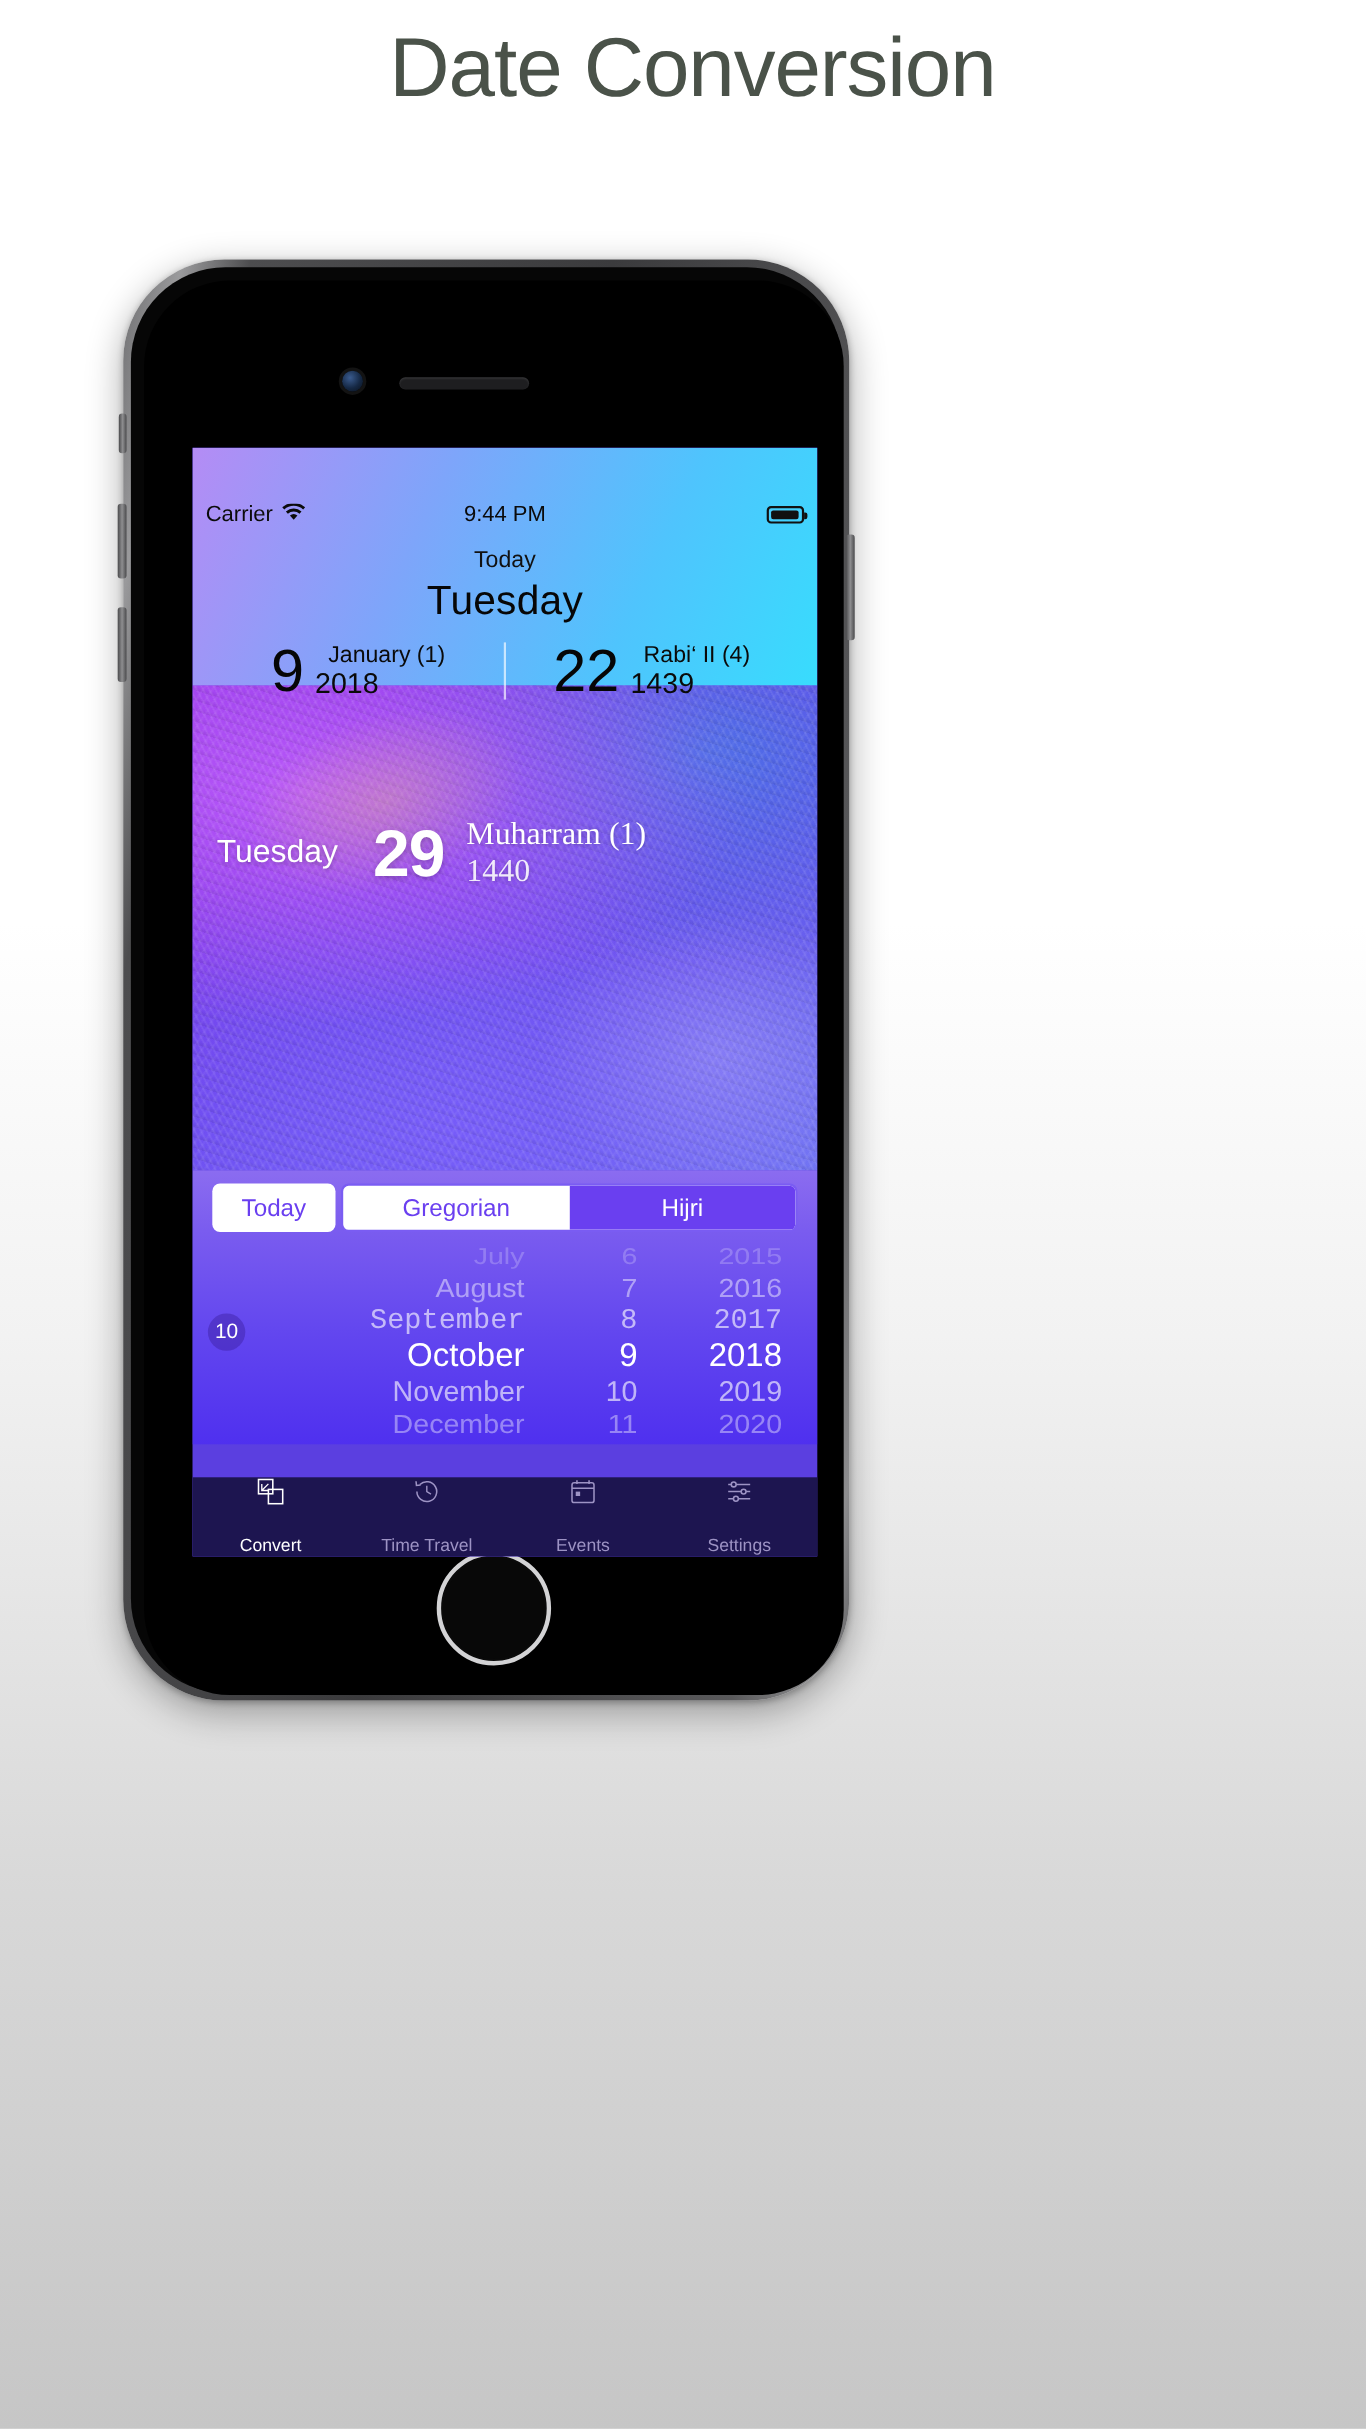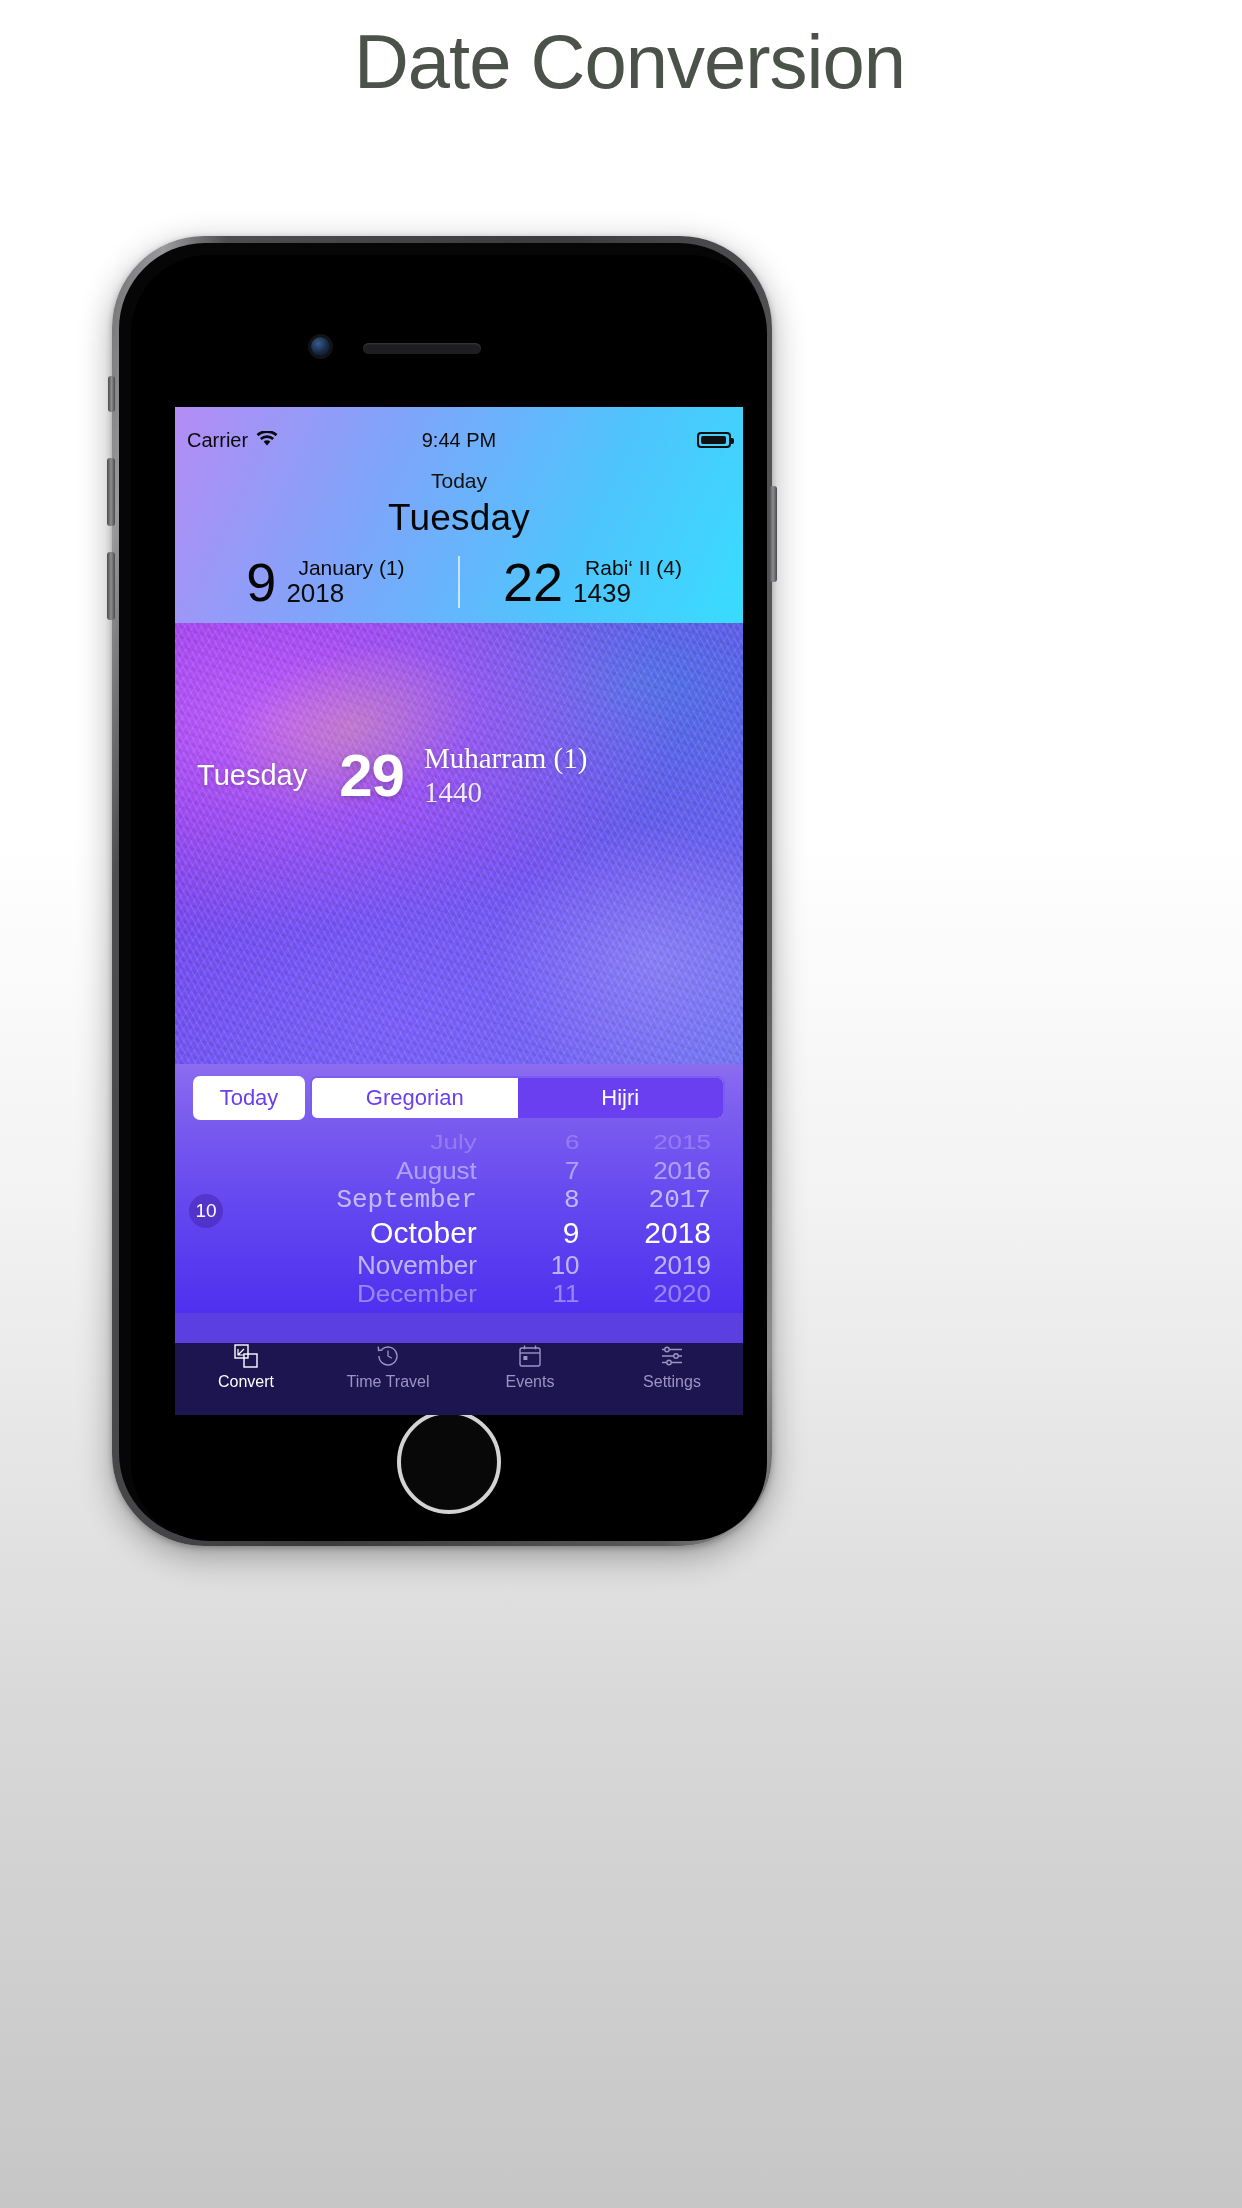--- a/index.html
+++ b/index.html
@@ -125,21 +125,21 @@
     content: ""; position: absolute; right: -5px; top: 4px;
     width: 3px; height: 6px; background: #111; border-radius: 0 2px 2px 0;
   }
   .batt i { position:absolute; left:2px; top:2px; bottom:2px; width:82%; background:#111; border-radius:2px; display:block;}
 
   
   .top-panel {
     position: absolute; left: 0; top: 0; width: 568px; height: 216px;
     background: linear-gradient(115deg, #b48cf5 0%, #7ea5fa 36%, #4fc4fd 70%, #38dcfd 100%);
     z-index: 2;
-    padding-top: 18px;
+    padding-top: 46px;
   }
   .tp-today {
     text-align: center; font-size: 21px; color: #111;
     margin-top: 14px;
   }
   .tp-weekday {
     text-align: center; font-size: 37px; color: #070707;
     margin-top: 4px; letter-spacing: 0.2px;
   }
   .tp-row {
@@ -278,21 +278,21 @@
   }
 
   
   .tabbar {
     position: absolute; left: 0; bottom: 0; width: 568px; height: 72px;
     background: #1d1550;
     display: flex; z-index: 3;
   }
   .tab {
     flex: 1; display: flex; flex-direction: column;
-    align-items: center; justify-content: flex-start; gap: 4px;
+    align-items: center; justify-content: space-between; gap: 4px;
     color: #9d93c4; font-size: 16px;
   }
   .tab.active { color: #ffffff; }
   .tab svg { display: block; }
 </style>
 </head>
 <body>
 
 <div class="header">
   <div class="header-title">Date Conversion</div>

